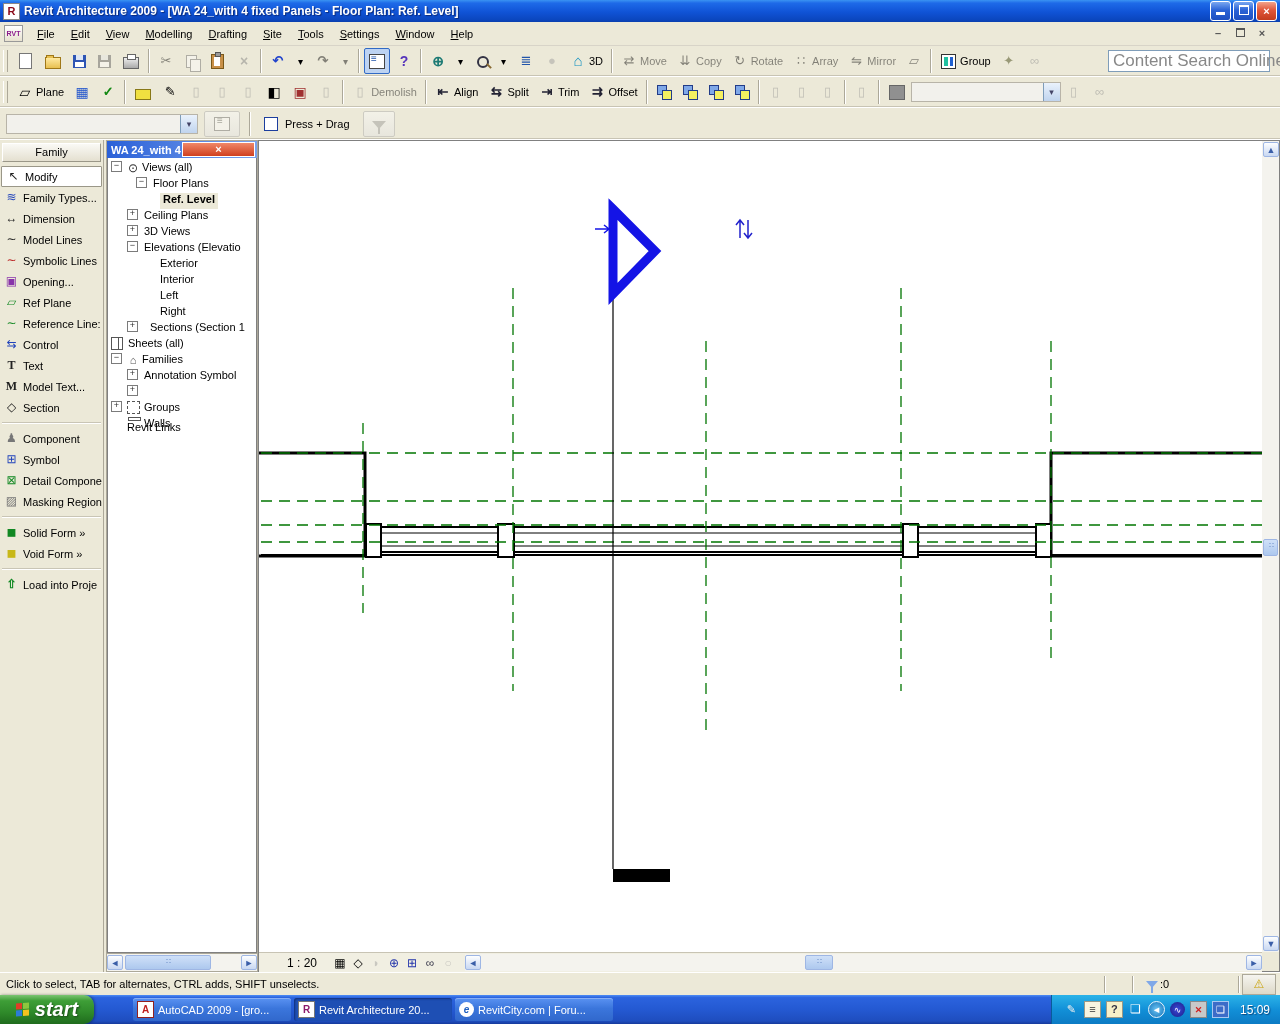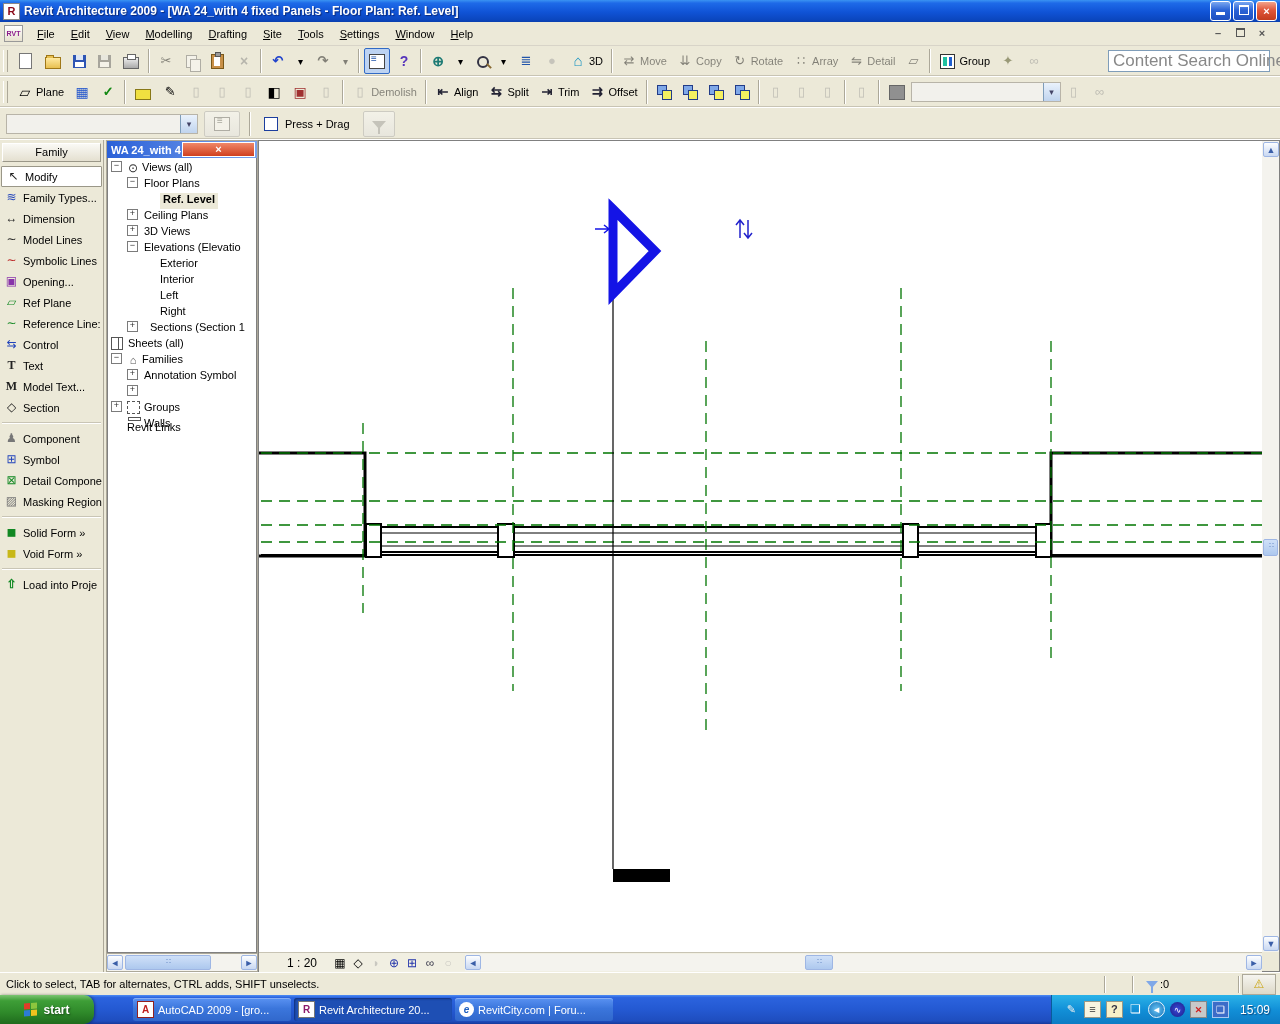--- a/index.html
+++ b/index.html
@@ -156,21 +156,21 @@
   #statusbar .msg{flex:1;padding-left:4px;font-size:11px;}
   .spanel{height:17px;border-left:1px solid #ACA899;border-right:1px solid #fff;margin:0 2px;}
   .sfilter{display:flex;align-items:center;width:90px;padding-left:10px;}
   .sfunnel{width:0;height:0;border-left:6px solid transparent;border-right:6px solid transparent;border-top:7px solid #7FA8E8;position:relative;margin-right:2px;}
   .sfunnel::before{content:"";position:absolute;left:-1px;top:-1px;width:2px;height:6px;background:#7FA8E8;}
   .swarn{width:32px;height:19px;border:1px solid #ACA899;background:linear-gradient(#F5F4EF,#DDD9C8);display:flex;align-items:center;justify-content:center;font-size:12px;margin-right:2px;}
 
   
   #taskbar{left:0;top:995px;width:1280px;height:29px;background:linear-gradient(180deg,#4E8DF5 0%,#2B63DE 9%,#2459D2 50%,#1E4DBE 90%,#16399B 100%);display:flex;align-items:center;}
   #startbtn{height:29px;width:94px;border-radius:0 10px 10px 0;background:linear-gradient(180deg,#7BC572 0%,#3E9E37 20%,#2F8A2A 60%,#1F6B1D 100%);display:flex;align-items:center;justify-content:center;gap:5px;box-shadow:1px 0 3px rgba(0,0,0,.4);}
-  #startbtn .slabel{color:#fff;font-weight:bold;font-size:12px;text-shadow:1px 1px 2px #1A4A18;}
+  #startbtn .slabel{color:#fff;font-weight:bold;font-style:italic;font-size:20px;text-shadow:1px 1px 2px #1A4A18;}
   .flag{display:inline-block;width:14px;height:14px;position:relative;transform:skewY(-4deg);}
   .flag i{position:absolute;width:6px;height:6px;}
   .flag .f1{left:0;top:0;background:#E03C28;} .flag .f2{left:7px;top:0;background:#8CC63E;}
   .flag .f3{left:0;top:7px;background:#2C7CD6;} .flag .f4{left:7px;top:7px;background:#F2C21E;}
   .task{width:158px;height:23px;margin-left:3px;border-radius:3px;background:linear-gradient(180deg,#5A92F2,#3B76DC 45%,#3168CC);box-shadow:inset 0 1px 0 #86AEF5;display:flex;align-items:center;padding:0 4px;box-sizing:border-box;color:#fff;font-size:11px;gap:4px;}
   .task.active{background:#1E4FB4;box-shadow:inset 1px 1px 2px #12307A;}
   .task .tico{width:15px;min-width:15px;height:15px;font-size:10px;font-weight:bold;text-align:center;line-height:15px;}
   .tico.acad{background:#fff;color:#C02020;border:1px solid #902020;}
   .tico.rvt{background:#fff;color:#8B1A6B;border:1px solid #777;}
   .tico.ie{background:#fff;color:#2060C0;border-radius:50%;font-style:italic;}
@@ -306,21 +306,21 @@
     <span class="tb dis">
         <span class="ic i-rot"></span>
         <span class="tlabel">Rotate</span>
       </span>
     <span class="tb dis">
         <span class="ic i-arr"></span>
         <span class="tlabel">Array</span>
       </span>
     <span class="tb dis">
         <span class="ic i-mir"></span>
-        <span class="tlabel">Detail</span>
+        <span class="tlabel">Mirror</span>
       </span>
     <span class="tb dis">
         <span class="ic i-res"></span>
       </span>
     <span class="sep"></span>
     <span class="tb">
         <span class="i-group"></span>
         <span class="tlabel">Group</span>
       </span>
     <span class="tb">
@@ -540,21 +540,21 @@
     <div class="btitle">
       <span>WA 24_with 4 fixed P...</span>
       <span class="bclose">×</span>
     </div>
     <div class="tree">
       <div class="trow" style="padding-left:3px;">
           <span class="exp minus"></span>
           <span class="ticon t-eye"></span>
           <span class="tlab">Views (all)</span>
         </div>
-      <div class="trow" style="padding-left:19px;">
+      <div class="trow" style="padding-left:28px;">
           <span class="exp minus"></span>
           <span class="tlab" style="margin-left:2px;">Floor Plans</span>
         </div>
       <div class="trow" style="padding-left:52px;">
           <span class="tlab selrow">Ref. Level</span>
         </div>
       <div class="trow" style="padding-left:19px;">
           <span class="exp plus"></span>
           <span class="tlab" style="margin-left:2px;">Ceiling Plans</span>
         </div>

